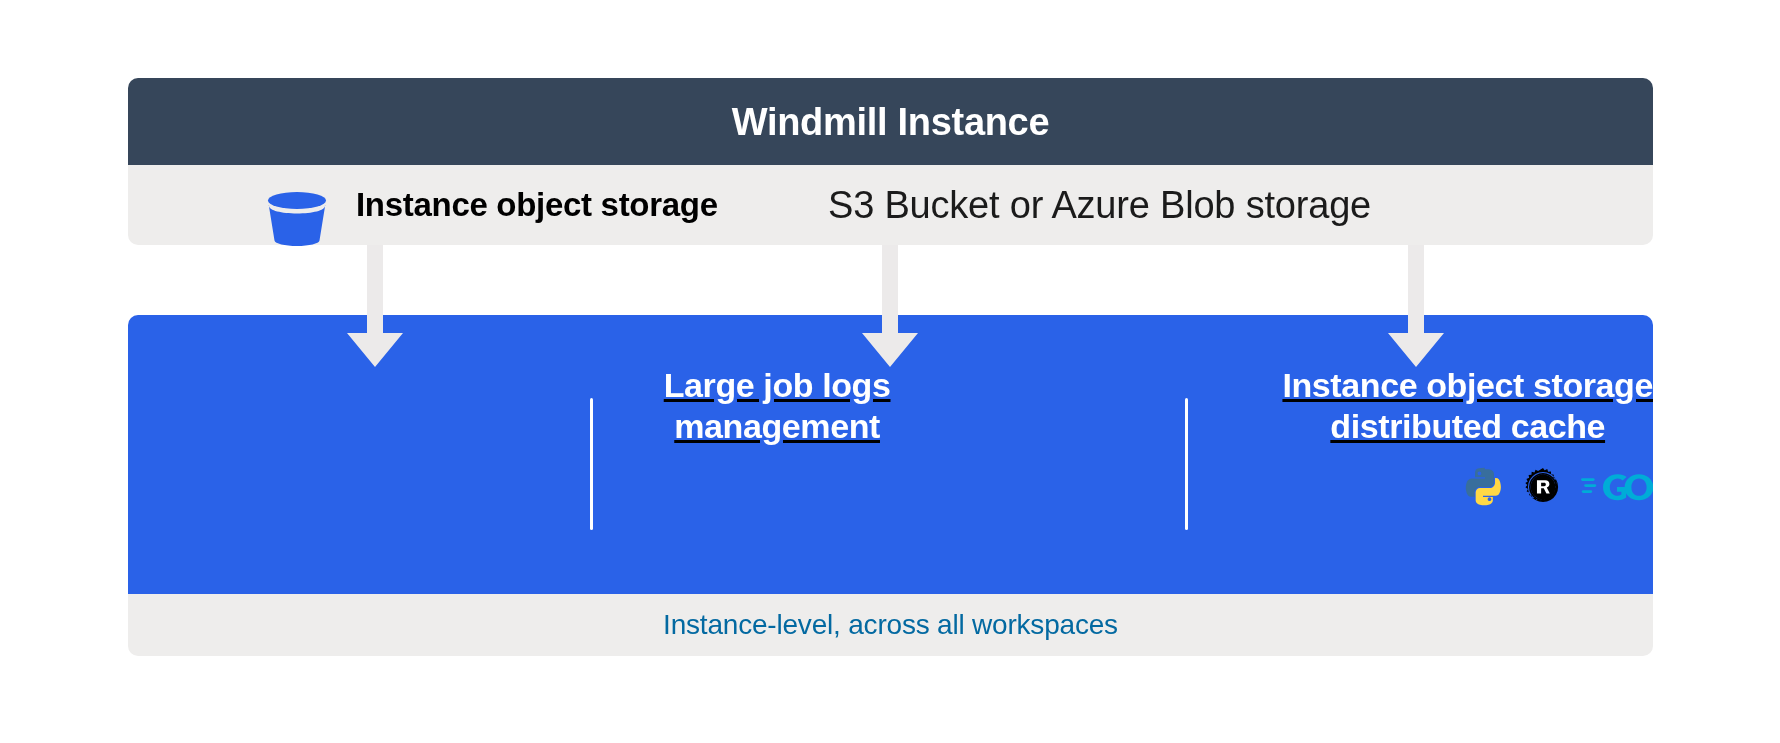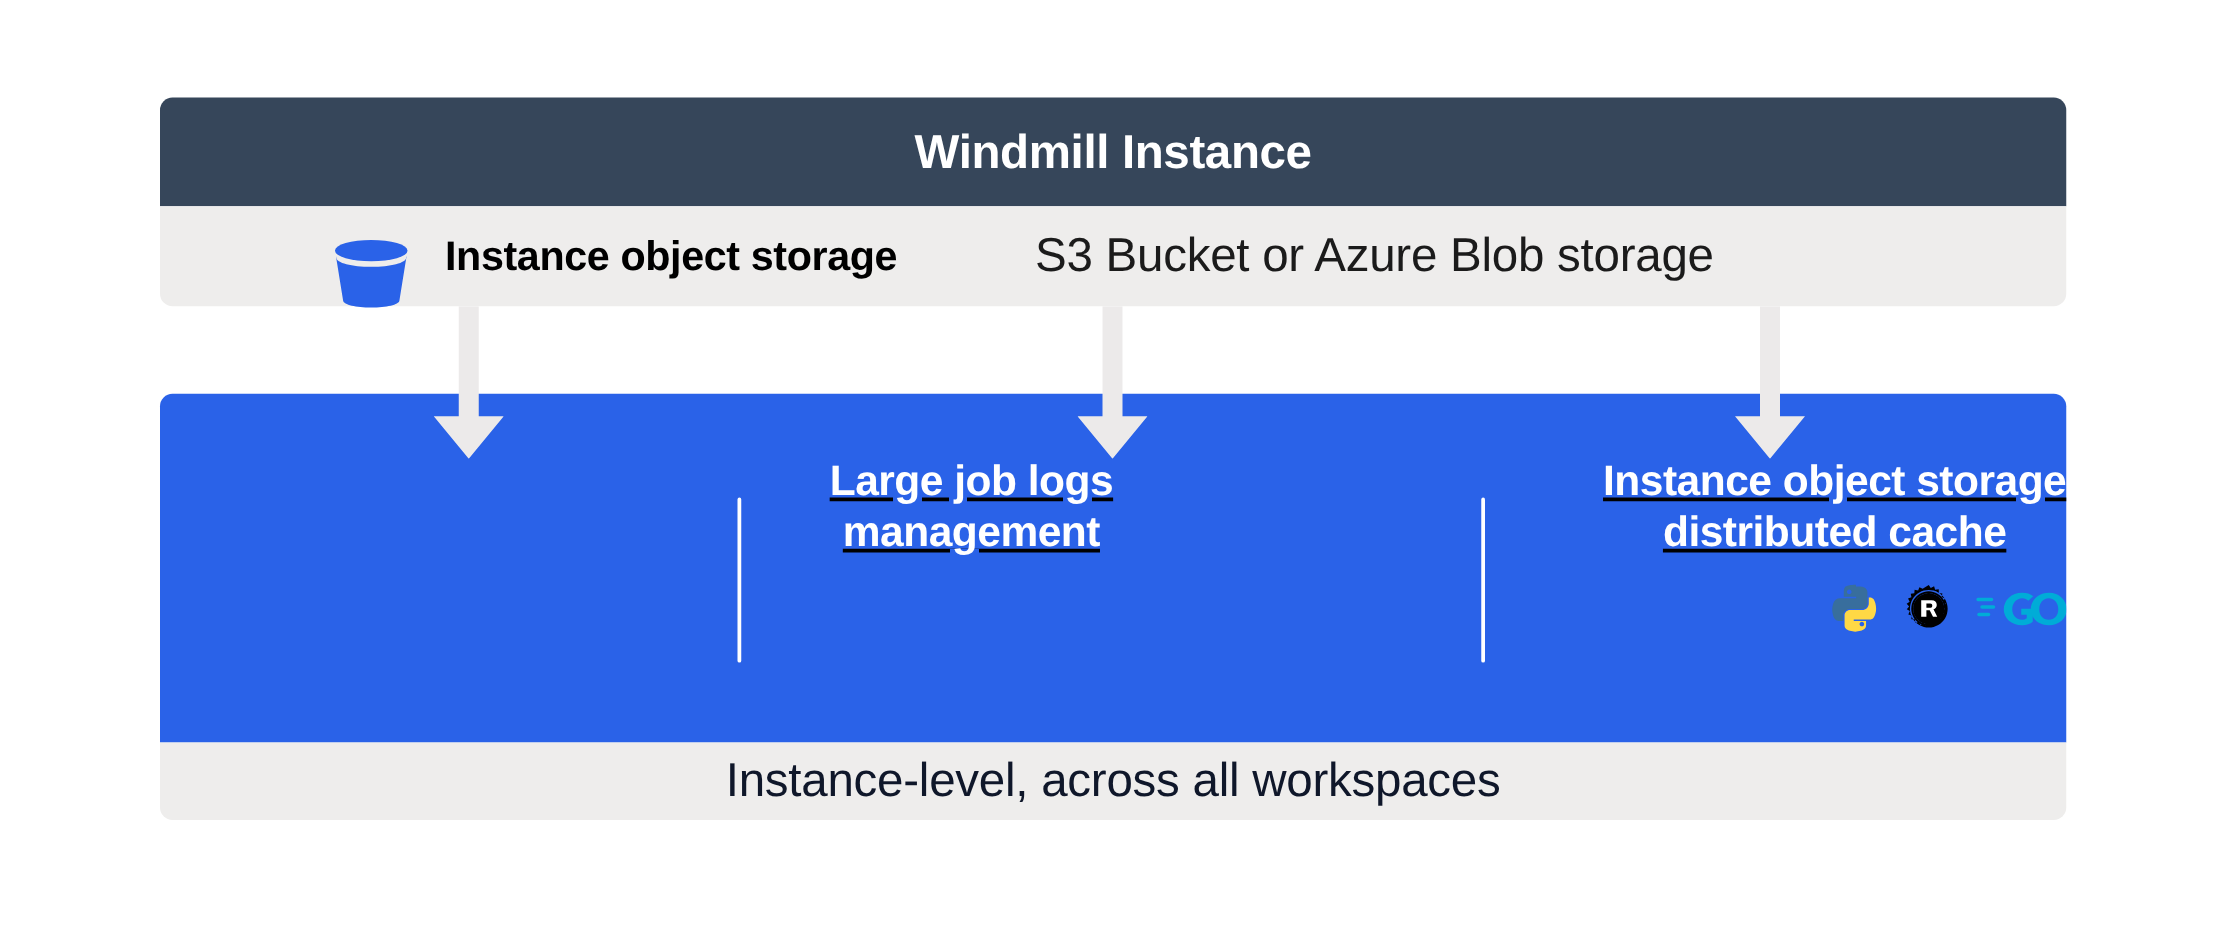--- a/index.html
+++ b/index.html
@@ -169,22 +169,22 @@
     width: 1525px;
     height: 62px;
     background: #eeedec;
     border-radius: 0 0 10px 10px;
     display: flex;
     align-items: center;
     justify-content: center;
     box-sizing: border-box;
   }
   .footer-text {
-    font-size: 38px;
-    color: #0f172a;
+    font-size: 28px;
+    color: #0369a1;
     letter-spacing: -0.2px;
     white-space: nowrap;
   }
 </style>
 </head>
 <body>
 
 <div id="diagram">
 
   <div class="header-bar">

